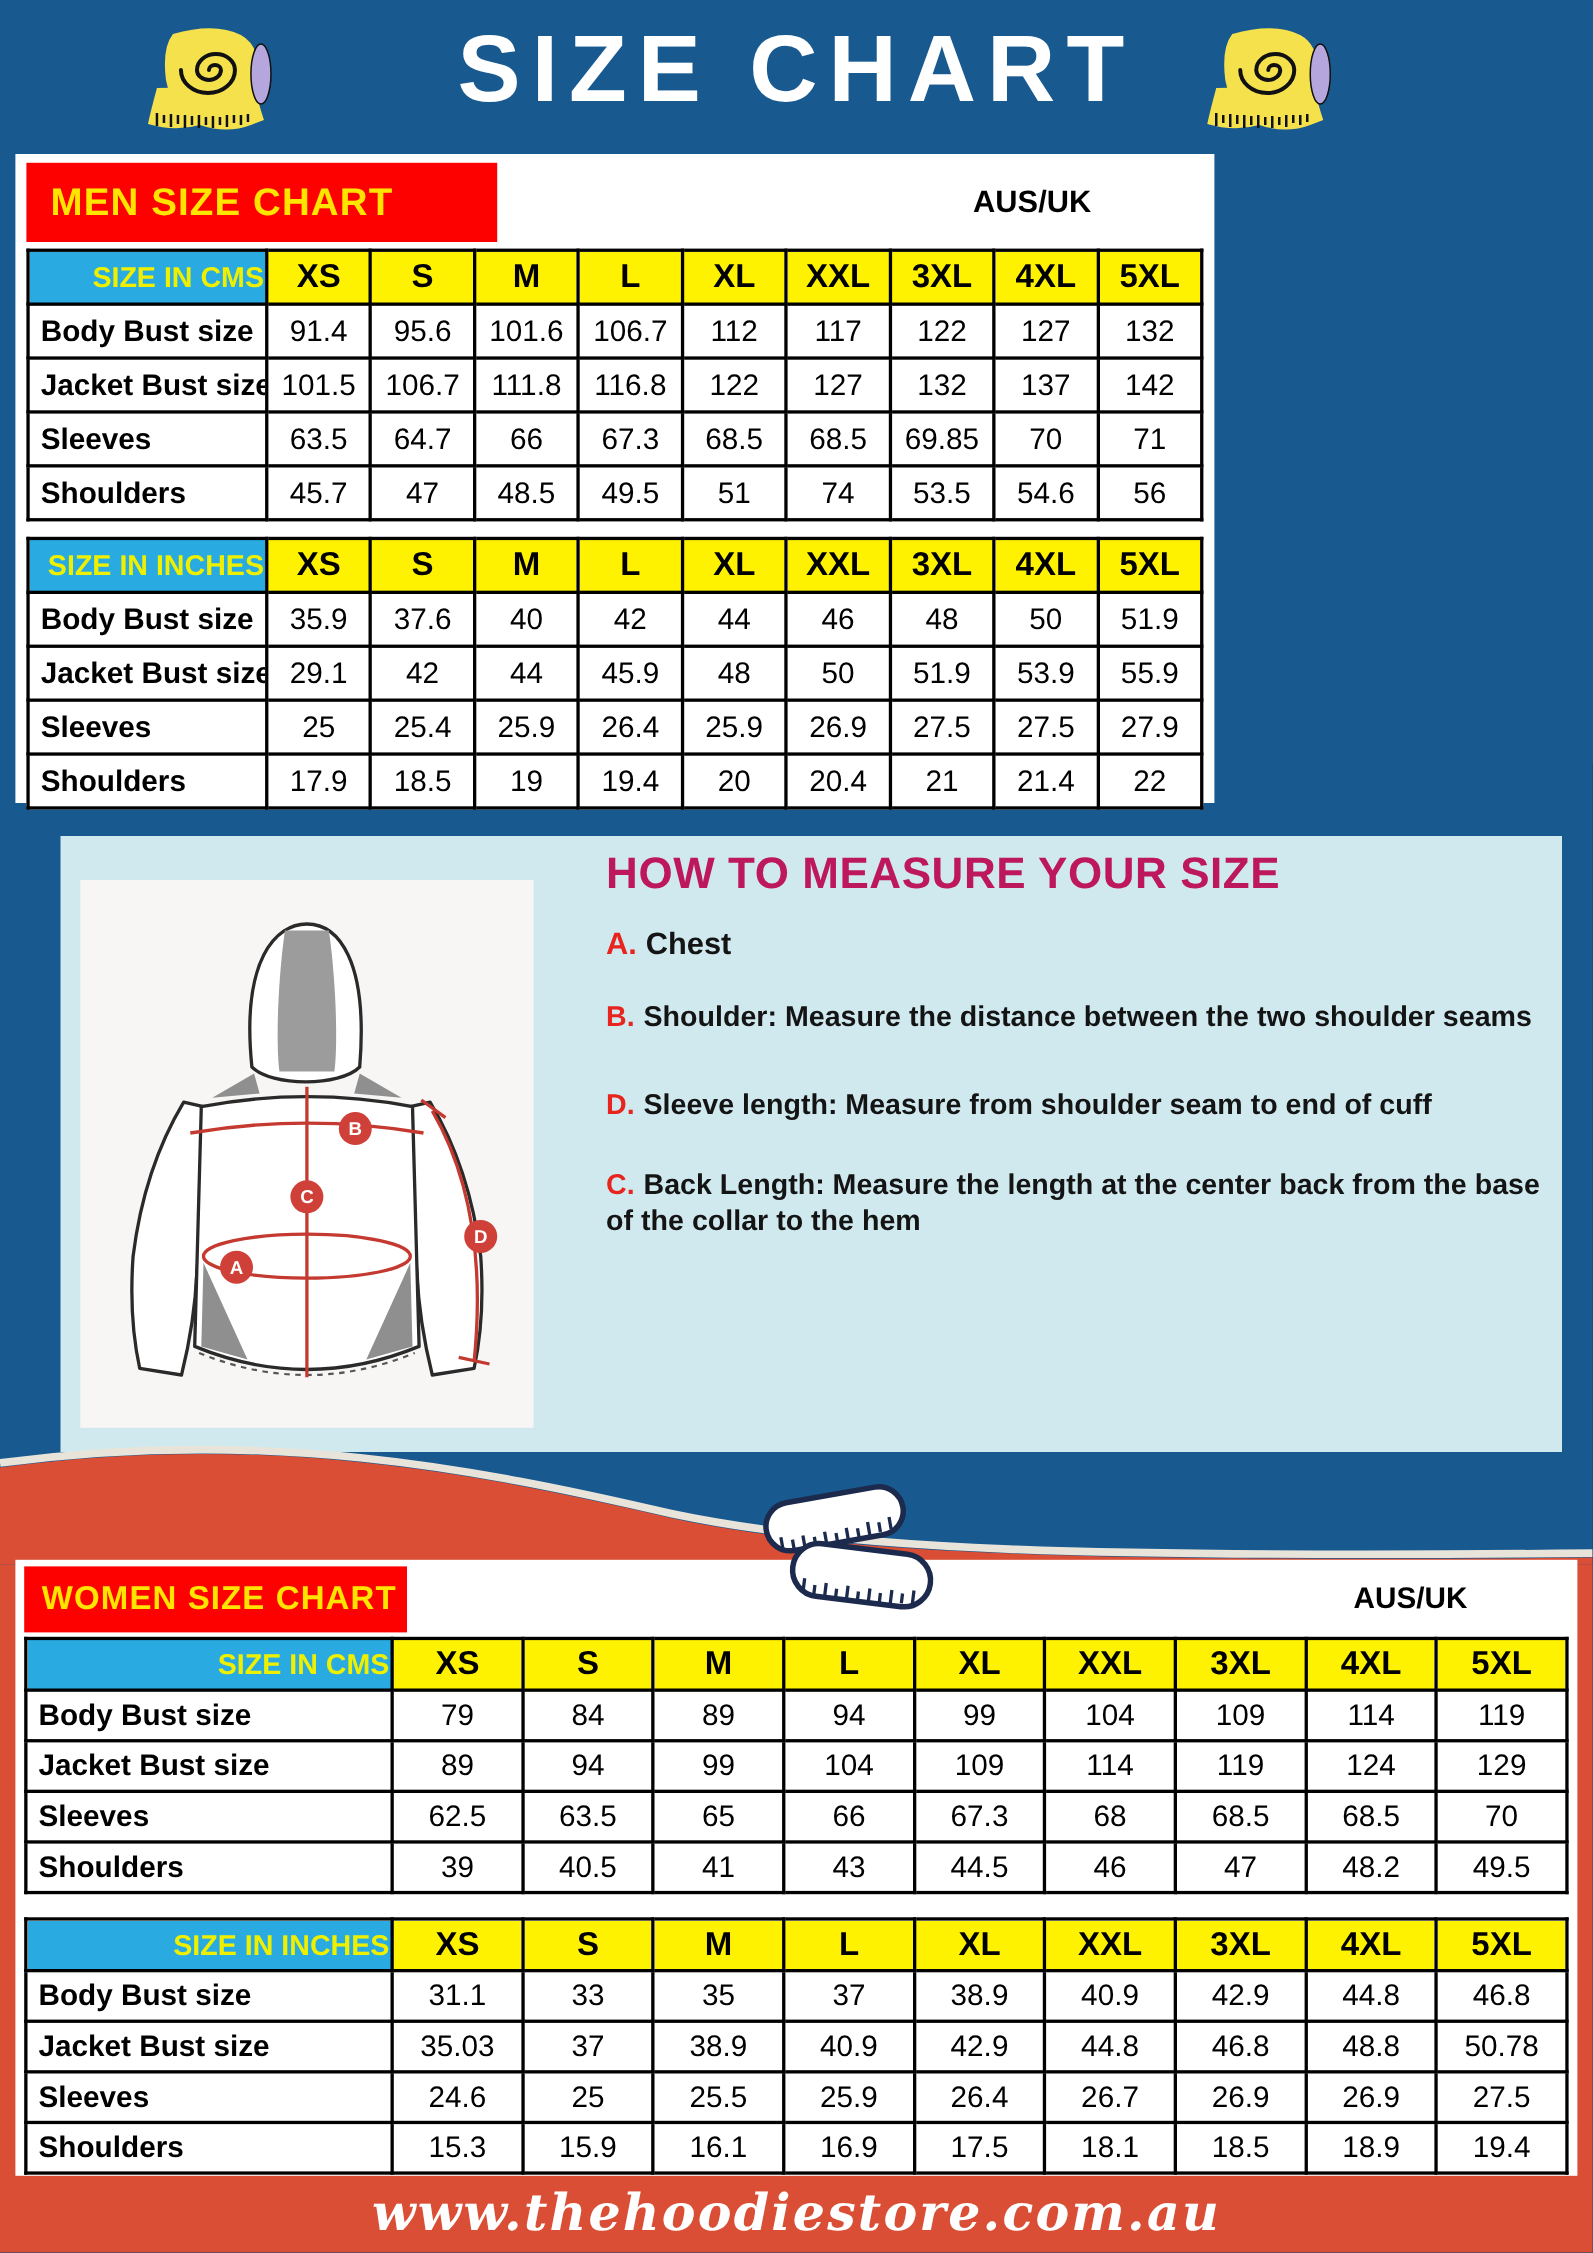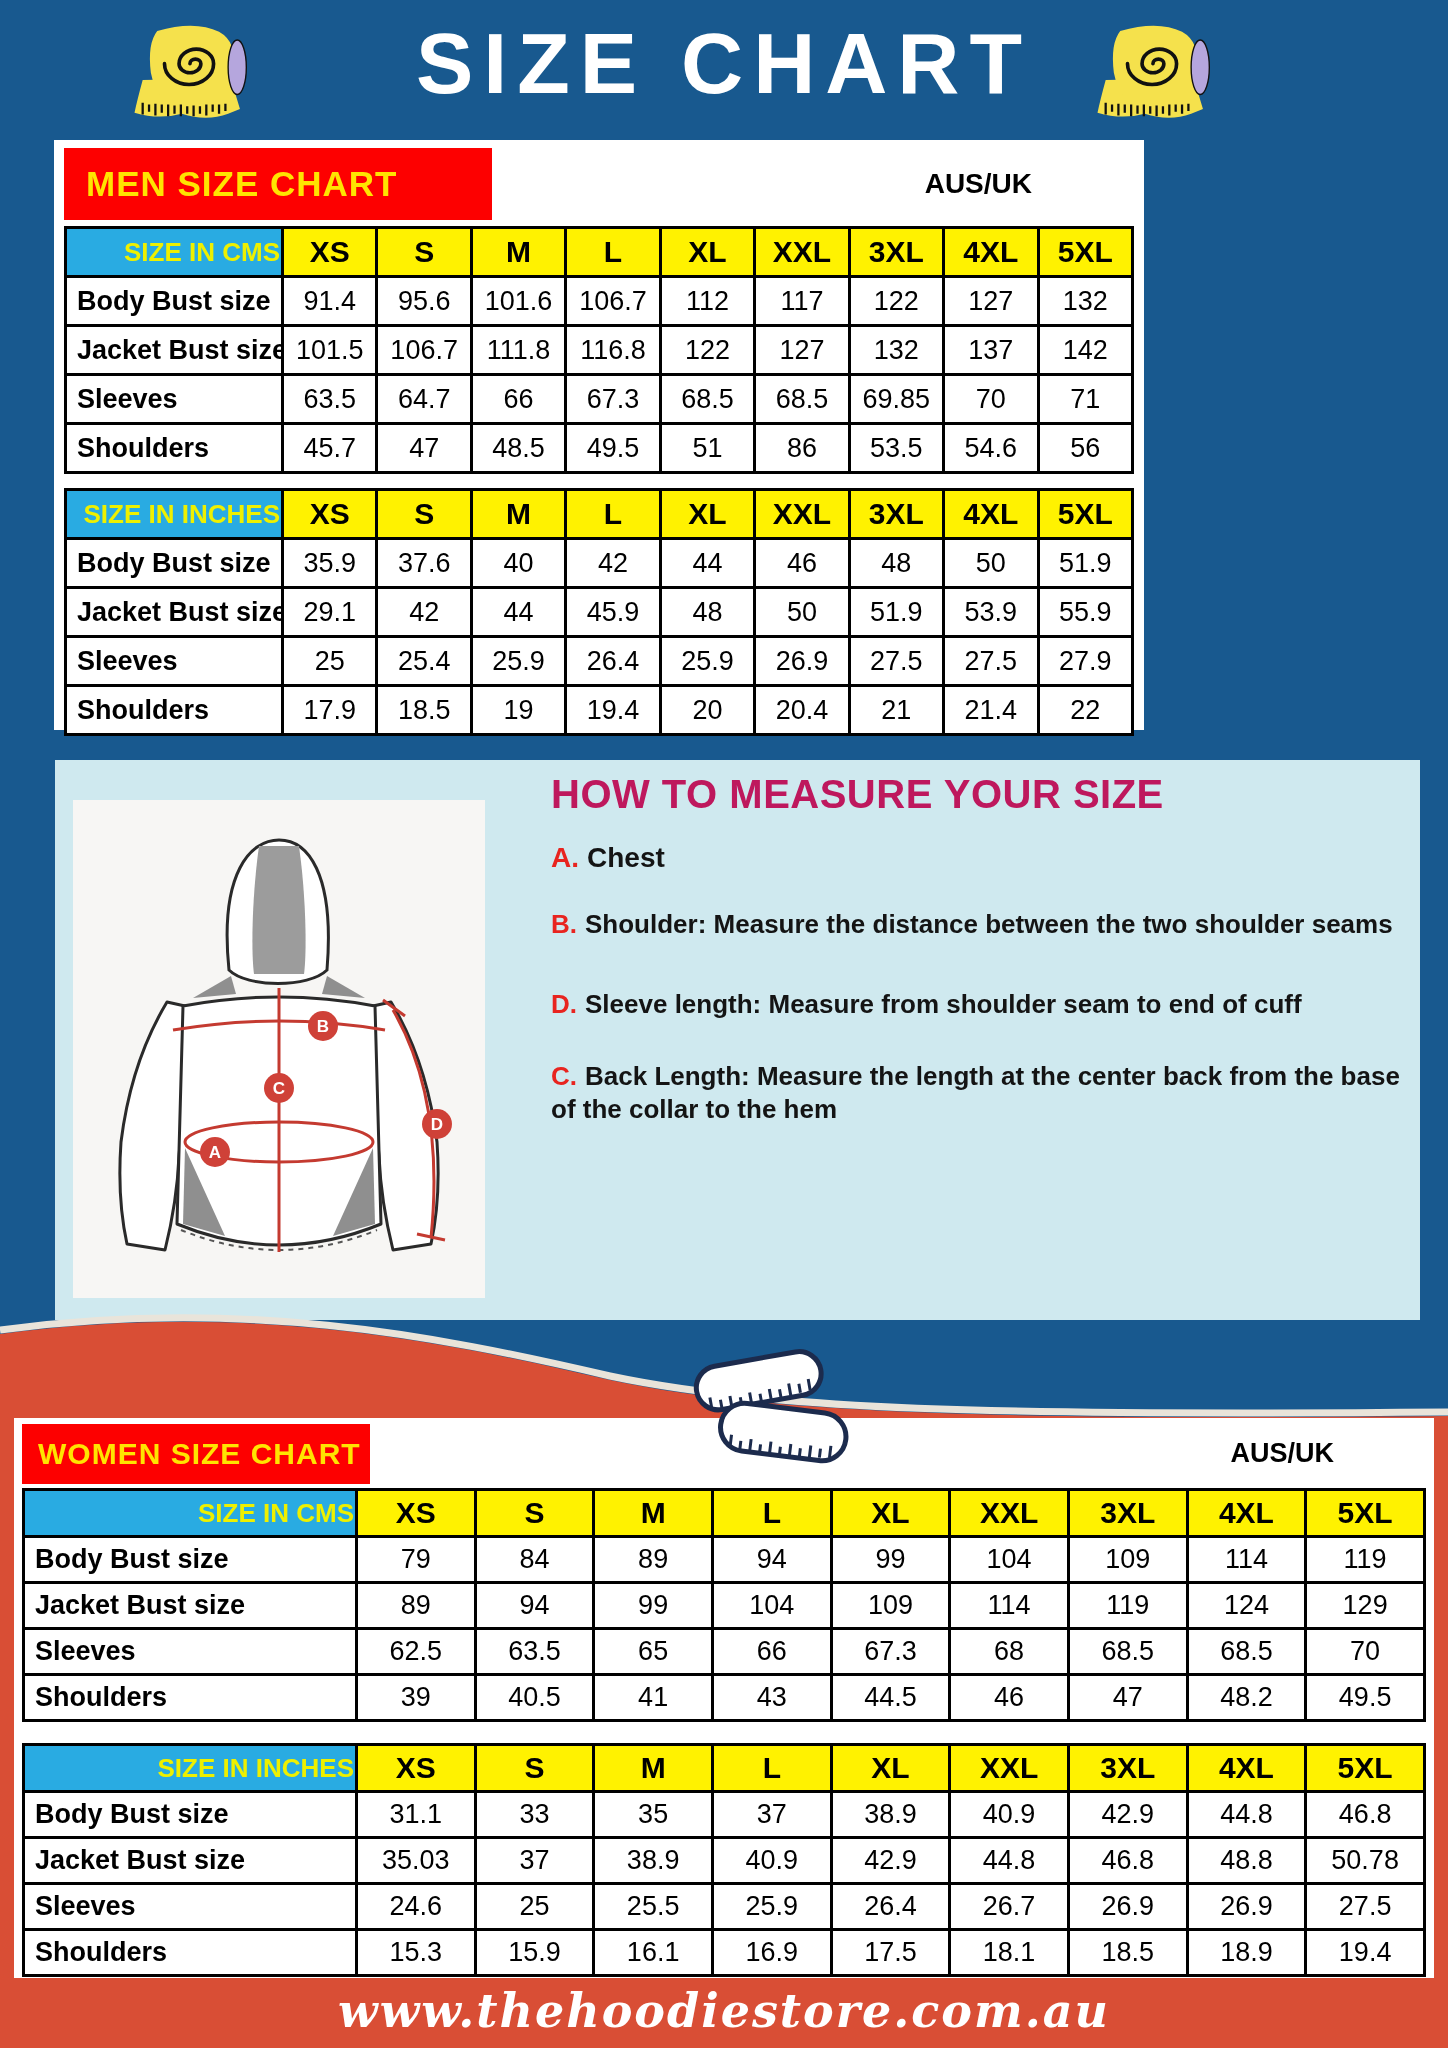--- a/index.html
+++ b/index.html
@@ -13,21 +13,21 @@
   .tape-left{left:112px;top:20px;}
   .tape-right{left:1075px;top:20px;}
 
   
   .bottom-bg{position:absolute;left:0;top:1422px;width:1448px;height:626px;background:#d94e35;}
   .swoosh{position:absolute;left:0;top:1288px;width:1448px;height:134px;}
   .mid-tape{position:absolute;left:668px;top:1342px;width:210px;height:150px;z-index:6;}
 
   
   .panel{position:absolute;background:#ffffff;}
-  .panel-men{left:14px;top:140px;width:1090px;height:590px;margin-left:40px;}
+  .panel-men{left:14px;top:140px;width:1090px;height:590px;}
   .panel-women{left:14px;top:1418px;width:1420px;height:560px;z-index:5;}
 
   .chart-title{position:absolute;background:#fd0000;color:#ffe400;font-weight:700;
     display:flex;align-items:center;letter-spacing:1px;}
   .men-chart-title{left:10px;top:8px;width:406px;height:72px;font-size:35px;padding-left:22px;}
   .women-chart-title{left:8px;top:6px;width:332px;height:60px;font-size:30px;padding-left:16px;}
   .region-label{position:absolute;font-weight:700;color:#000;}
   .region-men{top:28px;right:112px;font-size:28px;}
   .region-women{top:20px;right:100px;font-size:27px;}
 
@@ -147,21 +147,21 @@
             <td class="val">70</td>
             <td class="val">71</td>
           </tr>
           <tr>
             <td class="label">Shoulders</td>
             <td class="val">45.7</td>
             <td class="val">47</td>
             <td class="val">48.5</td>
             <td class="val">49.5</td>
             <td class="val">51</td>
-            <td class="val">86</td>
+            <td class="val">74</td>
             <td class="val">53.5</td>
             <td class="val">54.6</td>
             <td class="val">56</td>
           </tr>
         </tbody>
       </table>
     <table class="size-table men-table men-inches">
         <thead>
           <tr>
             <th class="unit">SIZE IN INCHES</th>

